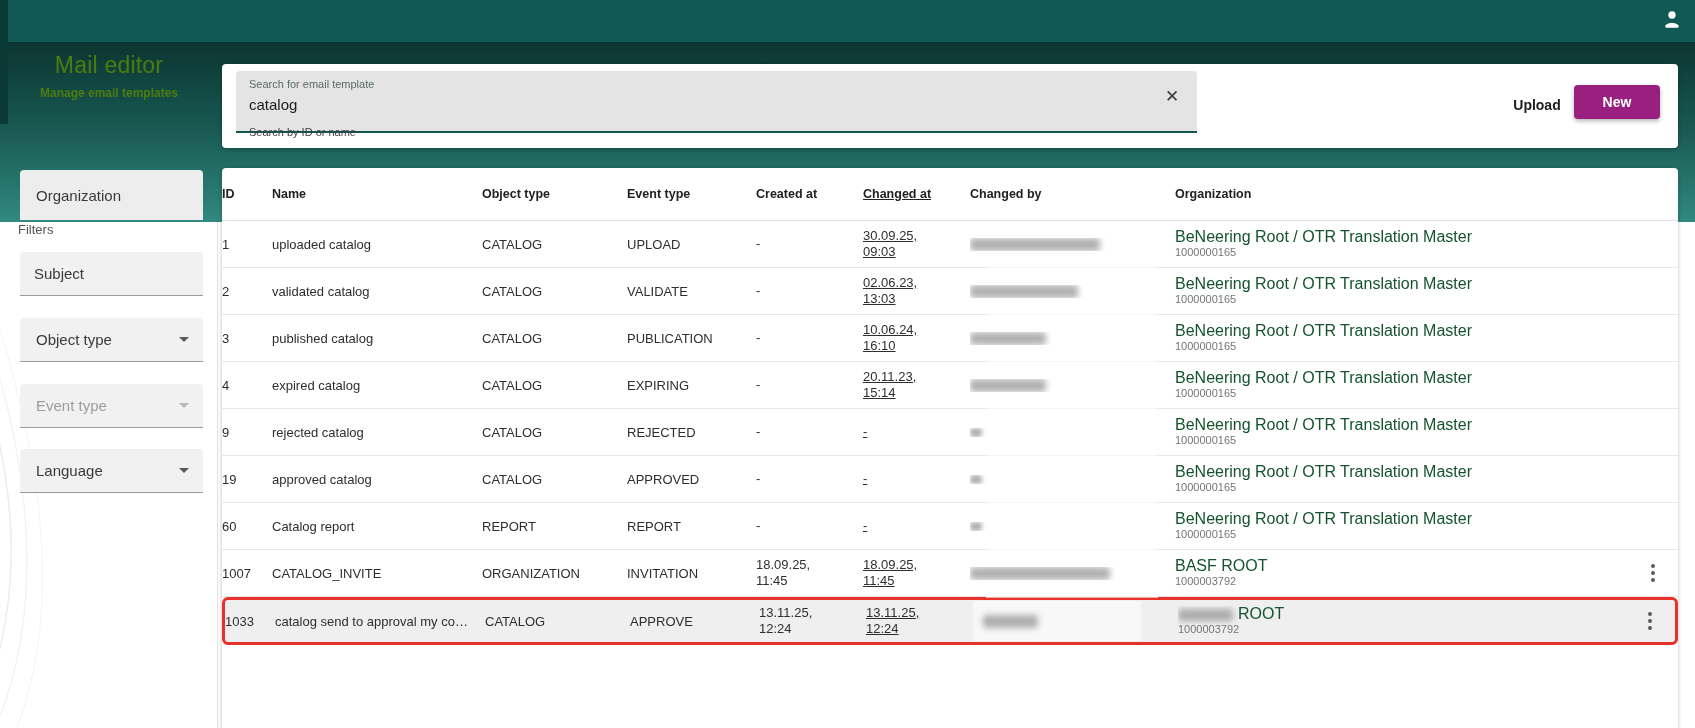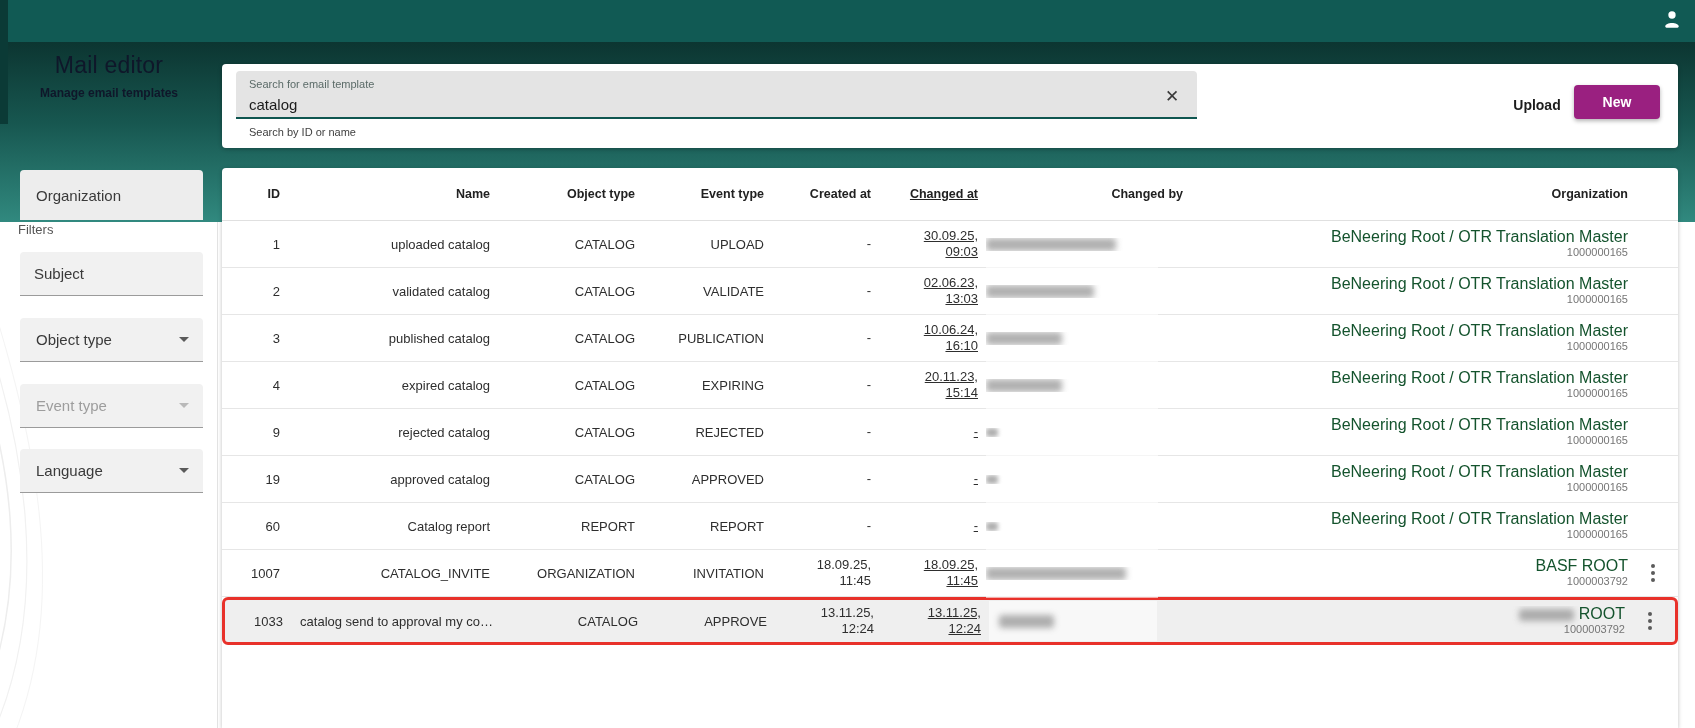--- a/index.html
+++ b/index.html
@@ -13,42 +13,42 @@
                background:linear-gradient(180deg,#0C3531 0%, #175750 45%, #31897F 100%); z-index:0; }
   .drawer-strip { left:0; top:0; width:8px; height:124px; background:#0B3A36; z-index:4; }
 
   .user-btn { right:9px; top:7px; width:28px; height:28px; z-index:5; display:flex;
               align-items:center; justify-content:center; cursor:pointer; }
 
   
   .sidebar { left:0; top:222px; width:218px; height:506px; background:#fff;
              border-right:1px solid #e3e3e3; z-index:1; }
   .deco-lines { left:0; top:260px; width:218px; height:468px; z-index:1; pointer-events:none; }
-  .side-header { left:0; top:52px; width:218px; text-align:center; z-index:2; color:#0f172a; }
+  .side-header { left:0; top:52px; width:218px; text-align:center; z-index:2; color:#4d7c0f; }
   .side-title { font-size:23px; font-weight:500; letter-spacing:.2px; }
   .side-subtitle { font-size:12px; font-weight:700; margin-top:7px; }
 
   .side-field { left:20px; width:183px; height:44px; background:#F1F1F1;
                 border-bottom:1px solid #9b9b9b; border-radius:4px 4px 0 0;
                 display:flex; align-items:center; padding:0 14px 0 16px;
                 font-size:15px; color:#3a3a3a; z-index:3; cursor:pointer; }
   .org-field { top:170px; height:50px; background:#EDEDED; border-bottom:none; }
   .filters-label { left:18px; top:222px; font-size:13px; color:#555; z-index:3; }
   .f-subject { top:252px;padding-left:14px; }
   .f-object { top:318px; }
   .f-event  { top:384px; color:#9d9d9d; }
   .f-lang   { top:449px; }
   .dd-arrow { margin-left:auto; width:0; height:0; border-left:5px solid transparent;
               border-right:5px solid transparent; border-top:5px solid #5a5a5a; }
   .f-event .dd-arrow { border-top-color:#b9b9b9; }
 
   
   .search-card { left:222px; top:64px; width:1456px; height:84px; background:#fff;
                  border-radius:4px; box-shadow:0 1px 4px rgba(0,0,0,.28); z-index:3; }
-  .search-field { left:14px; top:7px; width:961px; height:48px; background:#E4E4E4;
+  .search-field { left:14px; top:7px; width:961px; height:62px; background:#E4E4E4;
                   border-radius:4px 4px 0 0; border-bottom:2px solid #0F5650; cursor:text; }
   .search-label { position:absolute; left:13px; top:7px; font-size:11px; color:#5b6b68; }
   .search-value { position:absolute; left:13px; top:25px; font-size:15px; color:#1c1c1c; }
   .clear-btn { position:absolute; right:14px; top:14px; width:22px; height:22px;
                display:flex; align-items:center; justify-content:center;
                font-size:17px; color:#3a3a3a; cursor:pointer; }
   .search-helper { left:27px; top:62px; font-size:11px; color:#3f3f3f; }
   .date-field { left:988px; top:7px; width:253px; height:50px; background:#F0F0F0;
                 border-radius:4px 4px 0 0; border-bottom:1px solid #8a8a8a;
                 display:flex; align-items:center; padding-left:14px;
@@ -58,21 +58,21 @@
                 color:#1d1d1d; border-radius:4px; cursor:pointer; }
   .new-btn { left:1352px; top:21px; width:86px; height:34px; background:#9A2080;
              border-radius:4px; display:flex; align-items:center; justify-content:center;
              font-size:14px; font-weight:700; color:#fff; cursor:pointer;
              box-shadow:0 2px 4px rgba(0,0,0,.3); }
 
   
   .table-card { left:222px; top:168px; width:1456px; height:560px; background:#fff;
                 border-radius:4px 4px 0 0; box-shadow:0 1px 4px rgba(0,0,0,.25);
                 z-index:2; overflow:hidden; }
-  .t-row { display:flex; align-items:center; padding-left:16px; position:relative;text-align:right; }
+  .t-row { display:flex; align-items:center; position:relative; }
   .t-head { height:53px; border-bottom:1px solid #E0E0E0; font-size:12.5px;
             font-weight:700; color:#212121; }
   .t-body .t-row { height:47px; border-bottom:1px solid #E6E6E6; font-size:13px;
                    color:#2e2e2e; cursor:pointer; }
   .t-row.highlighted { height:48px; border:3px solid #E8312A; border-radius:6px;
                        background:#EFEFEF; }
   .cell { padding-right:8px; overflow:hidden; white-space:nowrap; }
   .col-id { width:50px; }
   .col-name { width:210px; text-overflow:ellipsis; }
   .col-obj { width:145px; }

